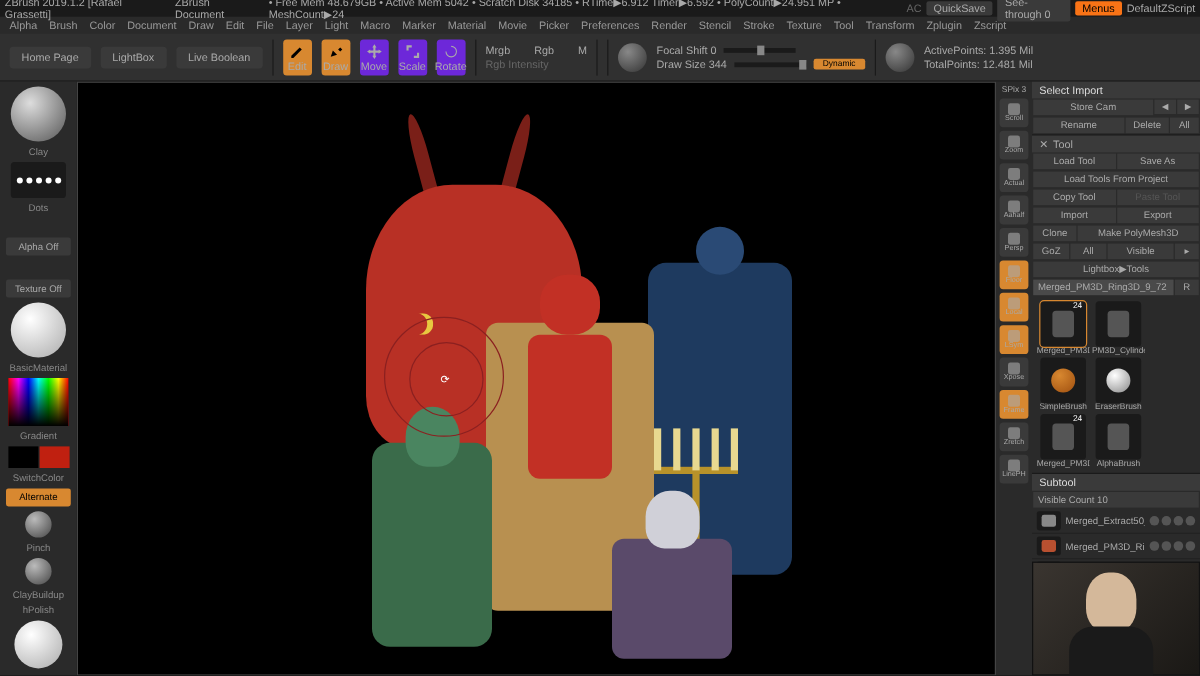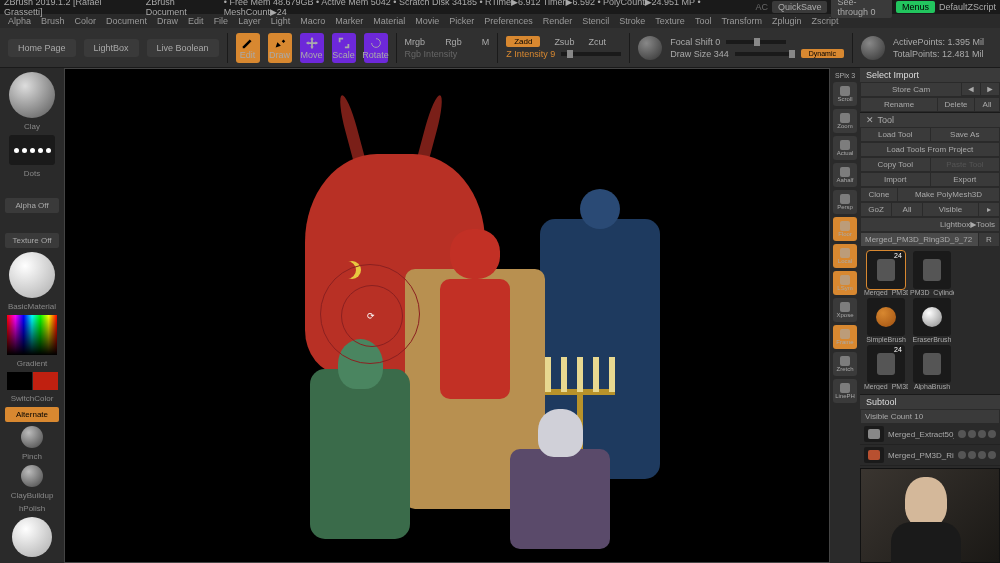--- a/index.html
+++ b/index.html
@@ -2,21 +2,21 @@
 <html><head>
 <meta charset="utf-8">
 <style>
 * { margin: 0; padding: 0; box-sizing: border-box; font-family: Arial, sans-serif; font-size: 9px; color: #aaa; user-select: none; }
 body { background: #2a2a2a; width: 1000px; height: 563px; overflow: hidden; position: relative; }
 
 
 .titlebar { height: 14px; background: #1a1a1a; display: flex; align-items: center; padding: 0 4px; gap: 8px; font-size: 8px; color: #888; }
 .titlebar .right { margin-left: auto; display: flex; gap: 4px; align-items: center; }
 .titlebar .btn { background: #3a3a3a; padding: 1px 6px; border-radius: 2px; }
-.titlebar .menus-btn { background: #22c55e; color: #000; }
+.titlebar .menus-btn { background: #f97316; color: #000; }
 
 
 .menubar { height: 14px; background: #2a2a2a; display: flex; align-items: center; padding: 0 4px; gap: 2px; font-size: 8px; }
 .menubar span { padding: 0 4px; color: #999; cursor: pointer; text-align: right; }
 
 
 .toolbar { height: 40px; background: #303030; display: flex; align-items: center; padding: 0 8px; gap: 8px; border-bottom: 1px solid #1a1a1a; }
 .tb-btn { background: #3a3a3a; padding: 4px 10px; border-radius: 3px; font-size: 9px; cursor: pointer; }
 .tb-icon { width: 24px; height: 30px; background: #6d28d9; border-radius: 3px; display: flex; flex-direction: column; align-items: center; justify-content: center; font-size: 7px; cursor: pointer; }
 .tb-icon.active { background: #d88830; color: #000; }
@@ -191,33 +191,20 @@
     <div class="tb-slider">
         <span>Mrgb</span>
         <span style="margin-left:14px">Rgb</span>
         <span style="margin-left:14px">M</span>
       </div>
     <div class="tb-slider">
         <span style="color:#666">Rgb Intensity</span>
       </div>
   </div>
   <div class="tb-sep"></div>
-  <div class="tb-slider-group">
-    <div class="tb-slider">
-        <span class="tb-label-orange">Zadd</span>
-        <span style="margin-left:8px">Zsub</span>
-        <span style="margin-left:8px">Zcut</span>
-      </div>
-    <div class="tb-slider">
-        <span style="color:#d88830">Z Intensity  9</span>
-        <div class="track">
-          <div class="thumb" style="left:6px"></div>
-        </div>
-      </div>
-  </div>
   <div class="tb-sep"></div>
   <div style="width:24px;height:24px;border-radius:50%;background:radial-gradient(circle at 35% 30%,#888,#333)"></div>
   <div class="tb-slider-group">
     <div class="tb-slider">
         <span>Focal Shift  0</span>
         <div class="track">
           <div class="thumb" style="left:28px"></div>
         </div>
       </div>
     <div class="tb-slider">
@@ -401,21 +388,21 @@
           <div class="b" style="flex:0 0 36px">Clone</div>
           <div class="b">Make PolyMesh3D</div>
         </div>
       <div class="btn-row">
           <div class="b" style="flex:0 0 30px">GoZ</div>
           <div class="b" style="flex:0 0 30px">All</div>
           <div class="b">Visible</div>
           <div class="b sm">▸</div>
         </div>
       <div class="btn-row">
-          <div class="b" style="text-align:right">Lightbox▶Tools</div>
+          <div class="b" style="text-align:center">Lightbox▶Tools</div>
         </div>
       <div class="btn-row">
           <div class="b" style="text-align:left;background:#4a4a4a">Merged_PM3D_Ring3D_9_72</div>
           <div class="b sm">R</div>
         </div>
       <div class="tool-grid" id="tool-grid">
           <div class="tool-item">
             <div class="tool-thumb active" style="position: relative;">
               <div style="width:18px;height:22px;background:#555;border-radius:3px"></div>
               <div style="position: absolute; font-size: 7px; color: rgb(255, 255, 255); margin-top: -30px; margin-left: 24px;">24</div>

